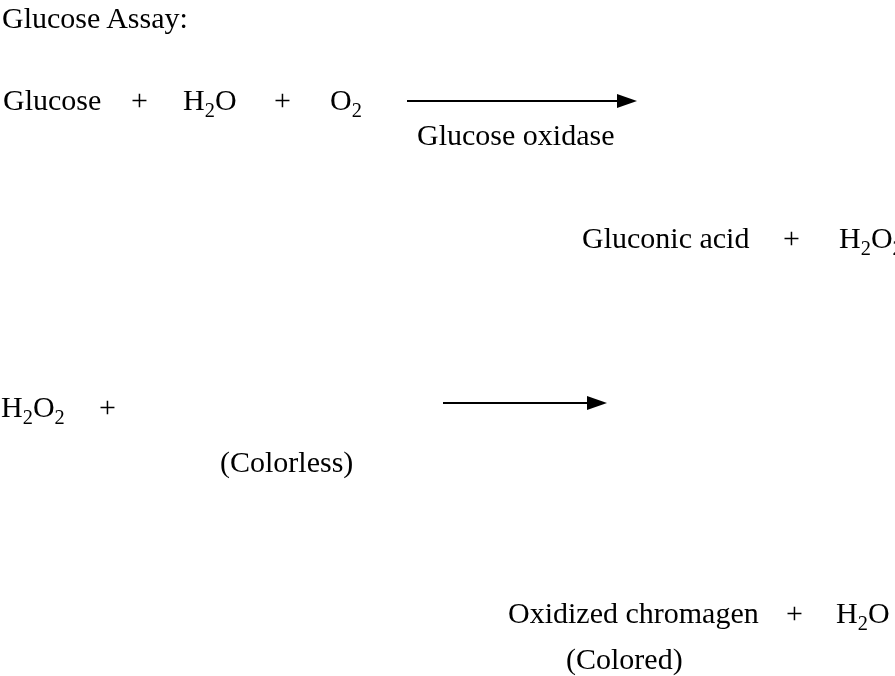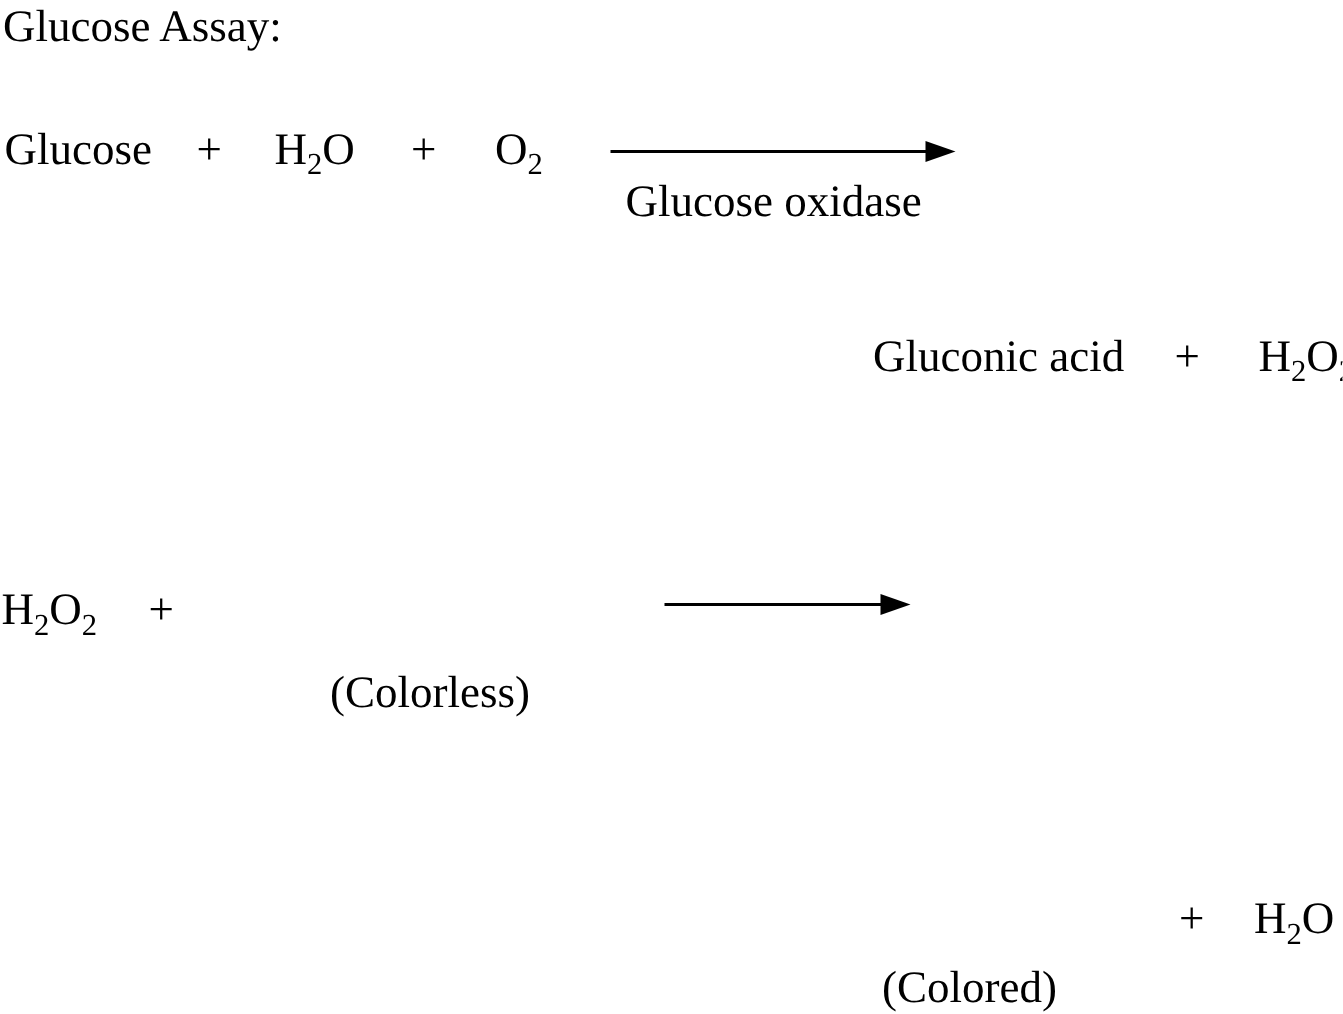--- a/index.html
+++ b/index.html
@@ -69,18 +69,19 @@
   <span class="t" style="left:1px; top:390px;">H<sub>2</sub>O<sub>2</sub></span>
   <span class="t" style="left:99px; top:390px;">+</span>
 
   <div>
     <div class="arrow-line" style="left:443px; top:402px; width:148px;"></div>
     <div class="arrow-head" style="left:587px; top:396px;"></div>
   </div>
 
   <span class="t" style="left:200px; top:445px;margin-left:20px;">(Colorless)</span>
 
+  <span class="t" style="left:508px; top:596px;">Oxidized chromagen</span>
   <span class="t" style="left:786px; top:596px;">+</span>
   <span class="t" style="left:836px; top:596px;">H<sub>2</sub>O</span>
 
-  <span class="t" style="left:588px; top:642px;">(Colored)</span>
+  <span class="t" style="left:566px; top:642px;">(Colored)</span>
 
 </div>
 
 </body></html>

